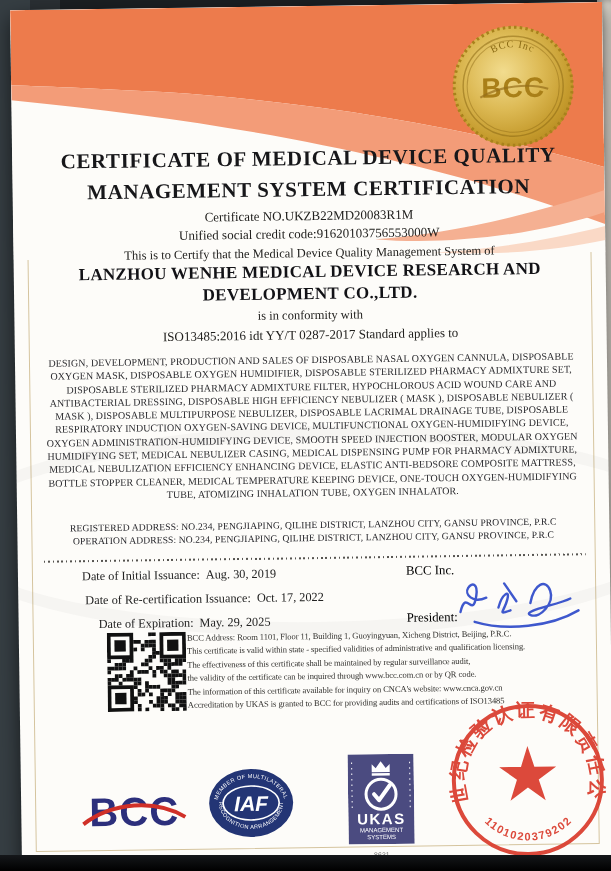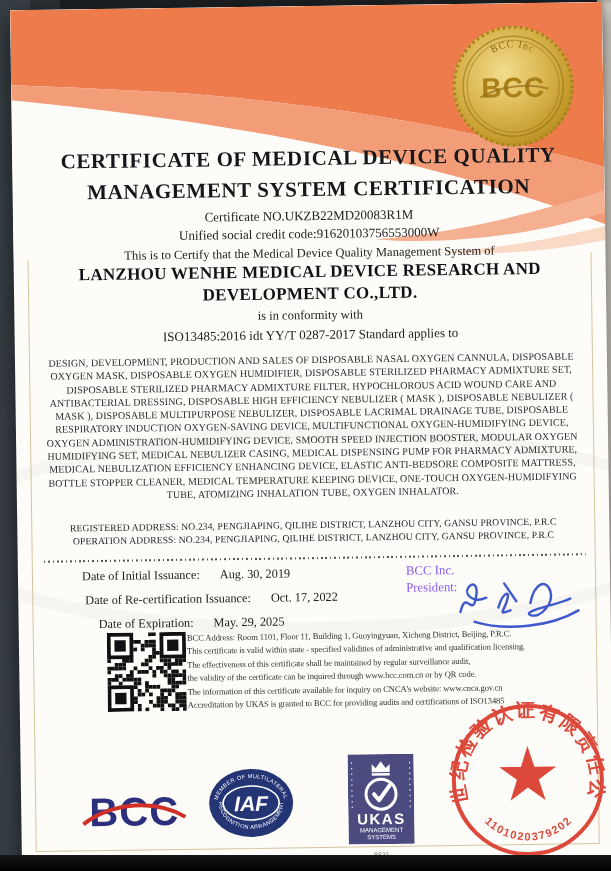--- a/index.html
+++ b/index.html
@@ -41,24 +41,24 @@
   .addr { position:absolute; left:0; width:100%; text-align:center; font-size:9.6px;
           color:#26262b; z-index:4; letter-spacing:.1px; }
   .addr1 { top:513px; } .addr2 { top:526px; }
 
   .dotline { position:absolute; top:551px; left:26px; width:542px; height:2px; z-index:4;
              background-image:repeating-linear-gradient(90deg,#55534f 0 1.6px,transparent 1.6px 4.4px); }
 
   .dates { position:absolute; left:64px; top:560px; z-index:4; font-size:12.3px; color:#222; }
   .dates .row { margin-bottom:9px; white-space:nowrap; }
   .dates .row.r2 { margin-left:3px; } .dates .row.r3 { margin-left:16px; }
-  .dates .val { margin-left:20px; }
-
-  .issuer { position:absolute; left:388px; top:559px; z-index:5; font-size:12.8px; color:#8b5cf6; }
-  .issuer .pres { margin-top:2px; }
+  .dates .val { margin-left:6px; }
+
+  .issuer { position:absolute; left:388px; top:559px; z-index:5; font-size:12.8px; color:#000000; }
+  .issuer .pres { margin-top:32px; }
   .signature { position:absolute; left:428px; top:566px; width:150px; height:70px; z-index:5; }
 
   .qr { position:absolute; left:88px; top:624px; width:79px; height:79px; z-index:4; }
 
   .footnotes { position:absolute; left:168px; top:624px; z-index:4; font-size:8.6px;
                line-height:13.4px; color:#33322f; white-space:nowrap; letter-spacing:-.1px; }
 
   .logo-bcc { position:absolute; left:60px; top:775px; width:106px; height:56px; z-index:4; }
   .logo-iaf { position:absolute; left:186px; top:760px; width:88px; height:72px; z-index:4; }
   .logo-ukas { position:absolute; left:327px; top:749px; width:66px; height:100px; z-index:4; text-align:center; }

